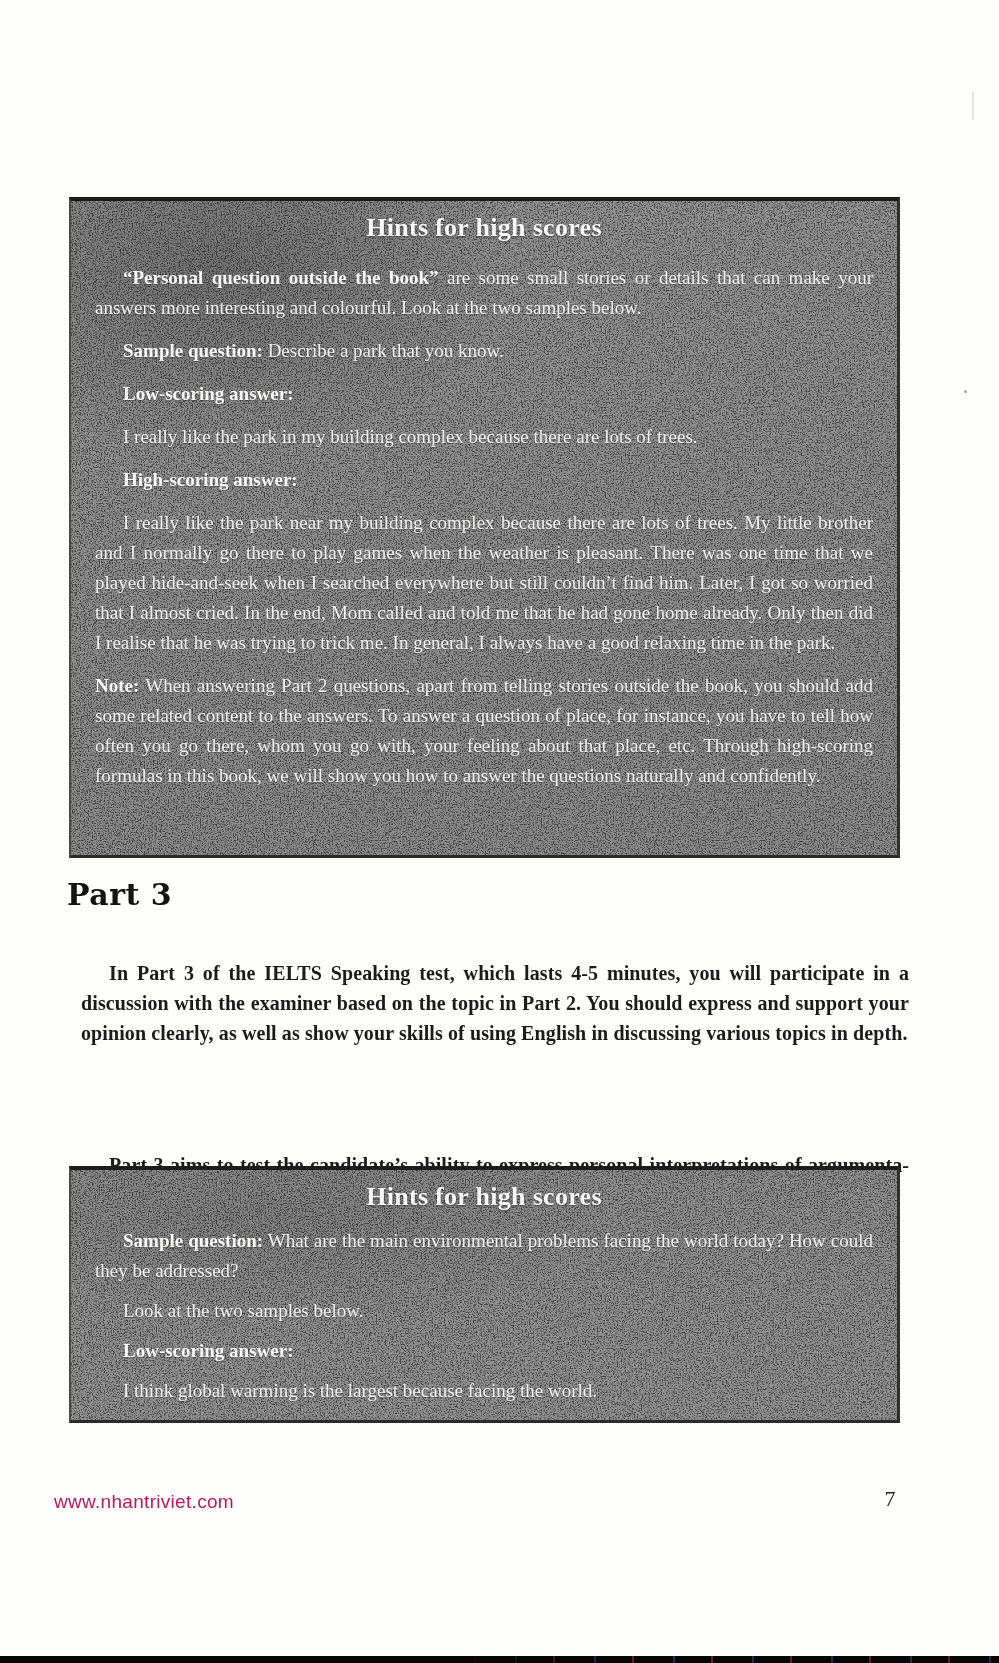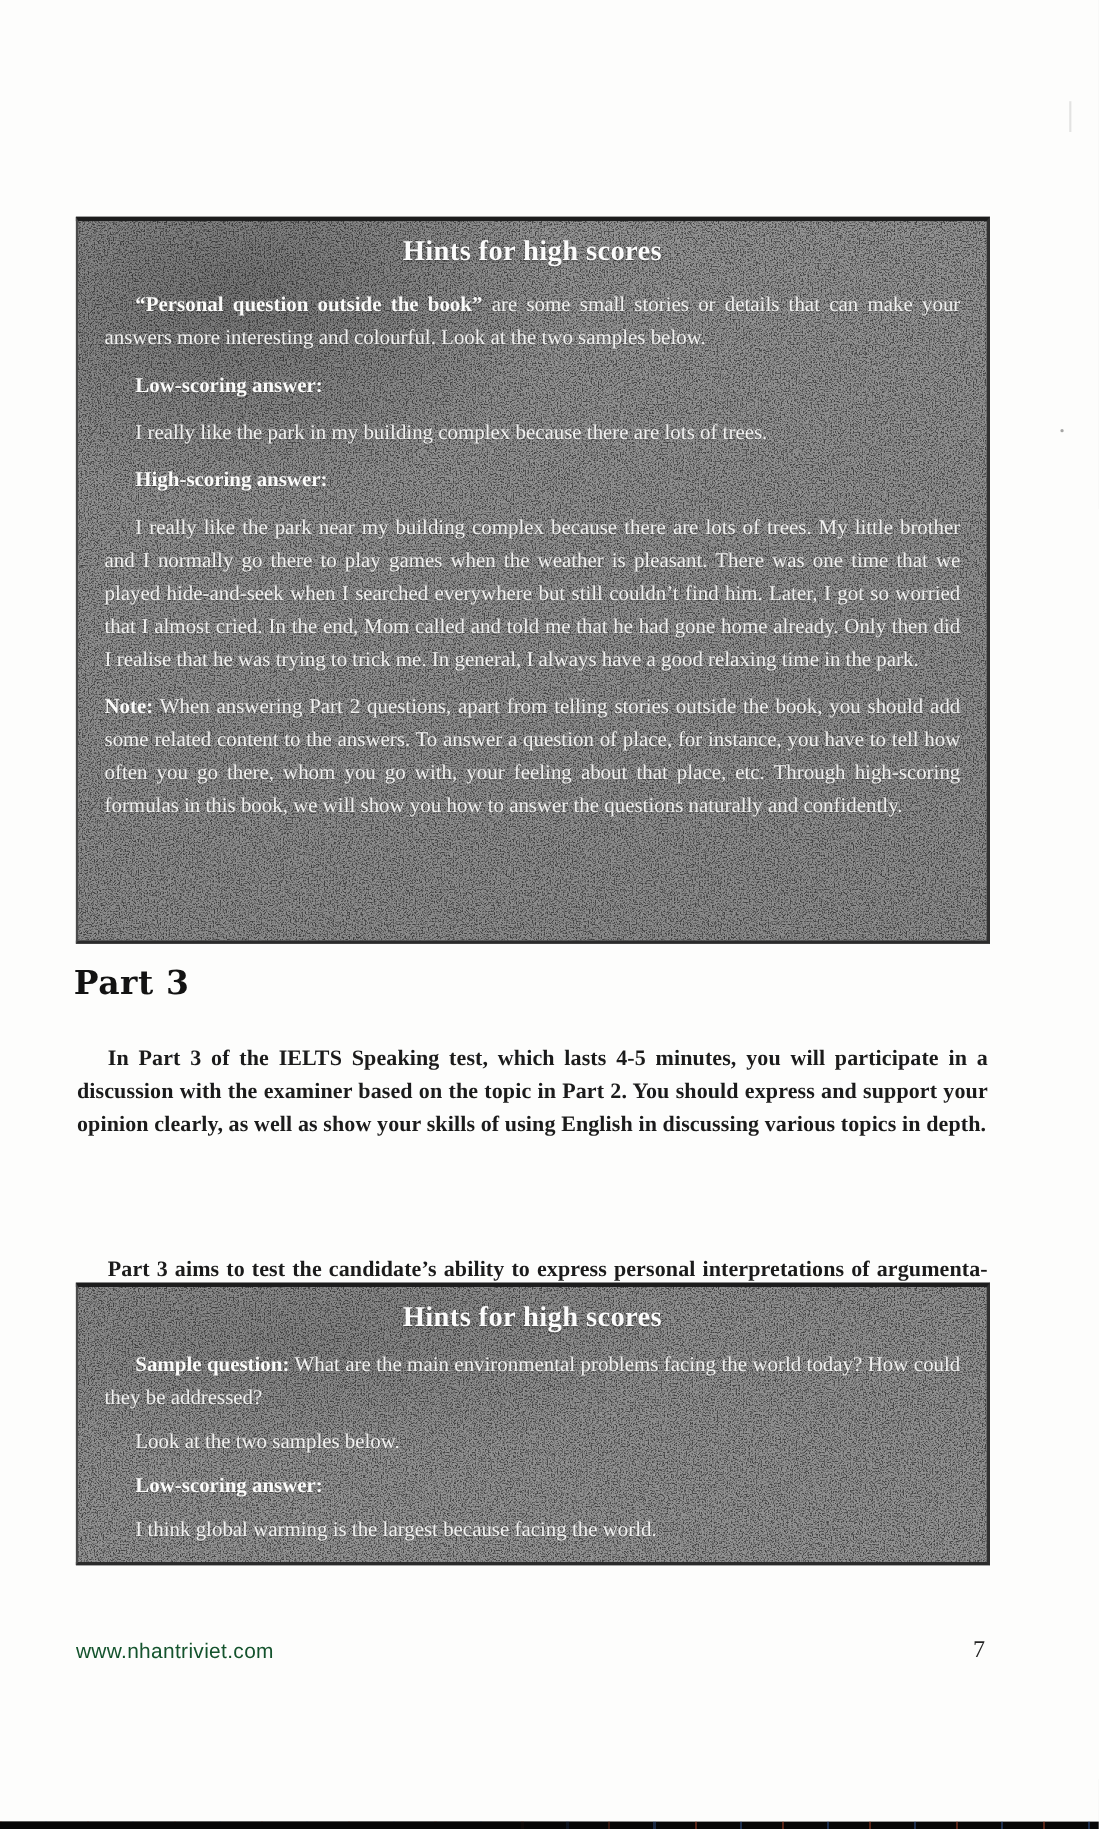--- a/index.html
+++ b/index.html
@@ -80,41 +80,41 @@
     font-family: "DejaVu Serif", serif;
     font-size: 30px;
     font-weight: 700;
     color: #131313;
     letter-spacing: 0.5px;
   }
   .body-para {
     position: absolute;
     left: 67px;
     width: 828px;
-    margin: 3px;
+    margin: 14px;
     color: #1b1b1b;
     font-size: 20px;
     font-weight: 700;
     line-height: 30px;
     text-align: justify;
     letter-spacing: 0.1px;
   }
   .para-a { top: 944px; text-indent: 28px; }
   .para-b { top: 1136px; }
   .para-b .line1 { display: block; text-indent: 28px; text-align-last: justify; }
   .para-b .line2 { display: block; }
 
   
   .footer-site {
     position: absolute;
-    left: 69px;
+    left: 54px;
     top: 1491px;
     font-family: "Liberation Sans", sans-serif;
     font-size: 19px;
-    color: #14532d;
+    color: #be185d;
     letter-spacing: 0.3px;
   }
   .footer-page {
     position: absolute;
     left: 878px;
     top: 1486px;
     width: 24px;
     text-align: center;
     font-size: 22px;
     color: #242424;
@@ -162,20 +162,21 @@
 
 <div class="page">
 
   <section class="hint-box box1">
     <svg class="noise">
       <rect width="100%" height="100%" filter="url(#grain)"></rect>
     </svg>
     <div class="hint-content">
       <h2 class="hint-title">Hints for high scores</h2>
       <p class="indent"><strong>“Personal question outside the book”</strong><span> are some small stories or details that can make your answers more interesting and colourful. Look at the two samples below.</span></p>
+      <p class="indent"><strong>Sample question:</strong><span> Describe a park that you know.</span></p>
       <p class="indent"><strong>Low-scoring answer:</strong></p>
       <p class="indent">I really like the park in my building complex because there are lots of trees.</p>
       <p class="indent"><strong>High-scoring answer:</strong></p>
       <p class="indent">I really like the park near my building complex because there are lots of trees. My little brother and I normally go there to play games when the weather is pleasant. There was one time that we played hide-and-seek when I searched everywhere but still couldn’t find him. Later, I got so worried that I almost cried. In the end, Mom called and told me that he had gone home already. Only then did I realise that he was trying to trick me. In general, I always have a good relaxing time in the park.</p>
       <p><strong>Note:</strong><span> When answering Part 2 questions, apart from telling stories outside the book, you should add some related content to the answers. To answer a question of place, for instance, you have to tell how often you go there, whom you go with, your feeling about that place, etc. Through high-scoring formulas in this book, we will show you how to answer the questions naturally and confidently.</span></p>
     </div>
   </section>
 
   <h1 class="part3-heading">Part 3</h1>
   <p class="body-para para-a">In Part 3 of the IELTS Speaking test, which lasts 4-5 minutes, you will participate in a discussion with the examiner based on the topic in Part 2. You should express and support your opinion clearly, as well as show your skills of using English in discussing various topics in depth.</p>

